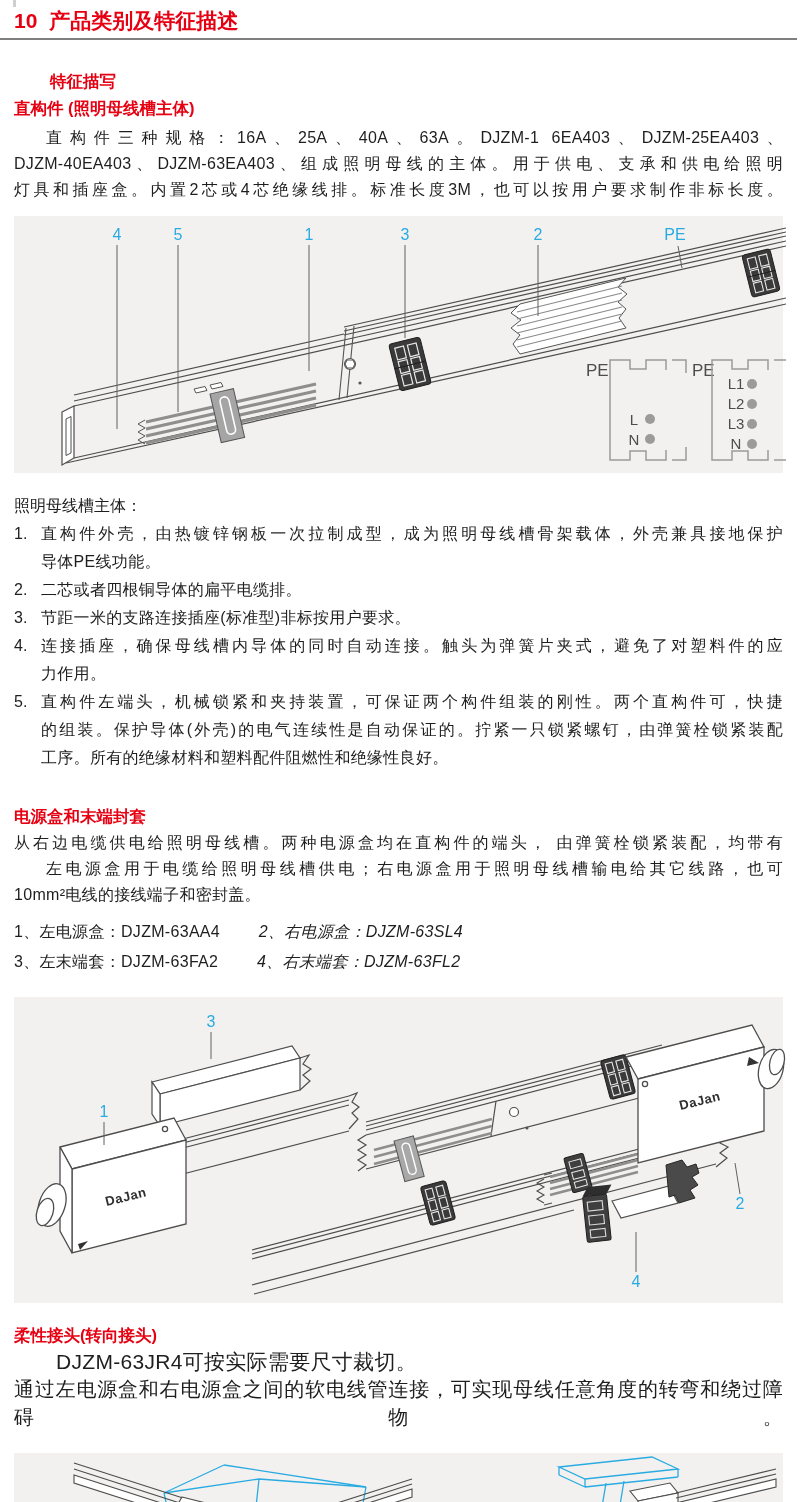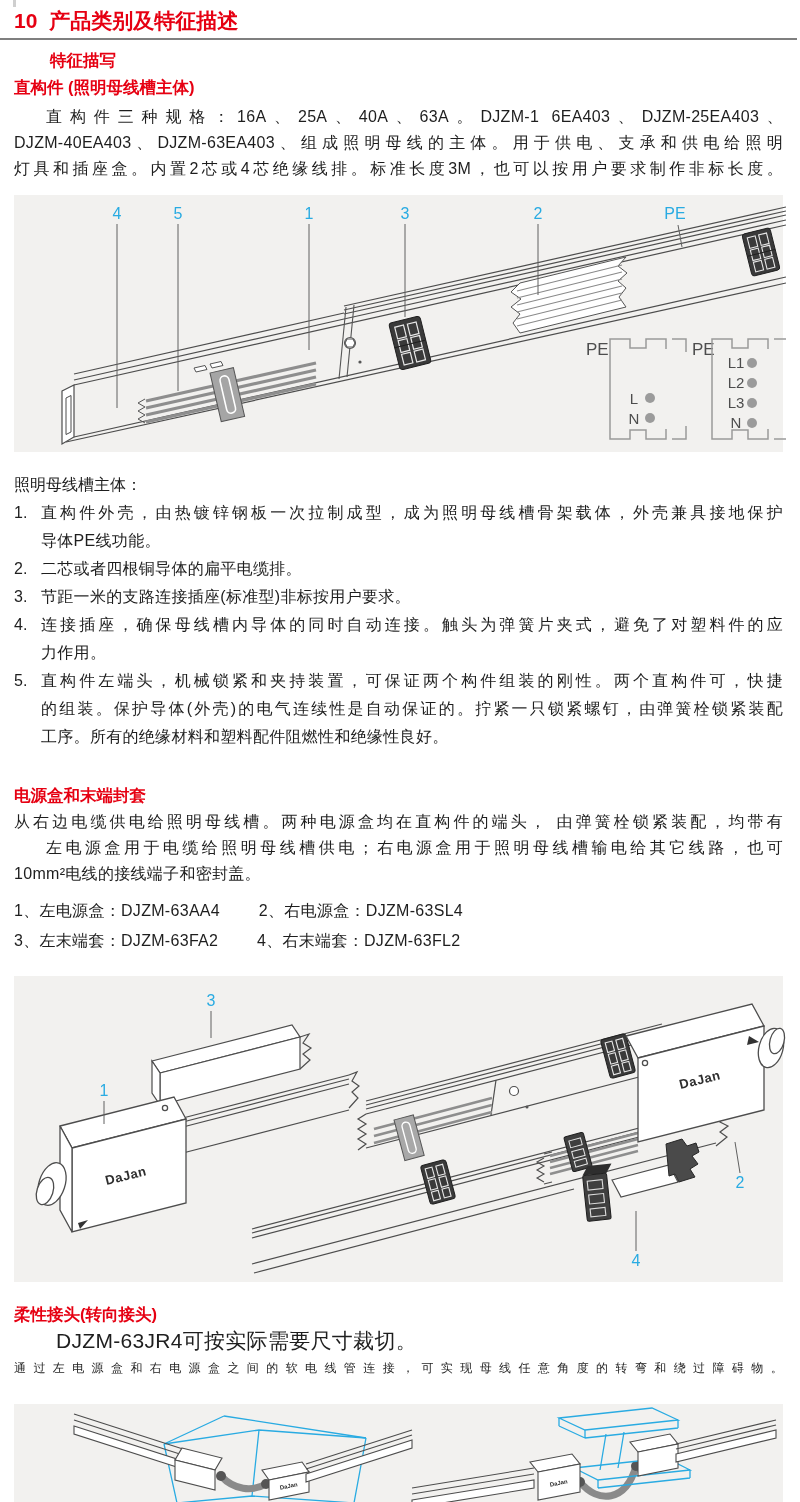--- a/index.html
+++ b/index.html
@@ -8,21 +8,21 @@
          font-family:"Liberation Sans","DejaVu Sans",sans-serif; }
   .page { position:relative; width:797px; height:1502px; }
   .crop-mark { position:absolute; left:13px; top:0; width:3px; height:7px; background:#cfcfcf; }
 
   .doc-title { padding:9px 0 5px 14px; border-bottom:2px solid #7f7f7f;
                color:#e60012; font-weight:bold; font-size:21px; line-height:24px; }
   .doc-title .num { margin-right:12px; }
 
   .content { padding:0 14px; }
   .red-h { color:#e60012; font-weight:bold; font-size:16.5px; line-height:20px; }
-  .h-feature { margin-top:10px;padding-left:36px; }
+  .h-feature { margin-top:31px;padding-left:36px; }
   .h-sub { margin-top:7px; }
 
   .tl { font-size:16px; line-height:26px; letter-spacing:.3px;
         text-align:justify; text-align-last:justify; }
   .tl.short { text-align-last:left; }
   .indent2 { text-indent:2em; }
   .para1 { margin-top:7px; }
 
   .panel { margin:0 14px; background:#f2f1ef; }
   .panel svg { display:block; }
@@ -33,25 +33,25 @@
   .list-intro { margin-top:19px; font-size:16px; line-height:28px; }
   .li { display:flex; }
   .li .num { flex:none; width:27px; font-size:16px; line-height:28px; }
   .li .body { flex:1; }
   .li .tl { line-height:28px; }
 
   .h-power { margin-top:34px; }
   .para-power { margin-top:4px; }
   .model-line { font-size:16px; line-height:30px; letter-spacing:.3px; }
   .models { margin-top:9px; }
-  .model-line .m2 { margin-left:34px; }
+  .model-line .m2 { margin-left:34px;font-style:italic; }
 
   .h-flex { margin-top:22px; }
   .flex-p1 { margin-top:4px; font-size:21px; line-height:26px; text-indent:2em; letter-spacing:.3px; }
-  .flex-p2 { font-size:12px; line-height:28px; letter-spacing:.3px;
+  .flex-p2 { font-size:20px; line-height:28px; letter-spacing:.3px;
              text-align:justify; text-align-last:justify; }
 
   text { font-family:"Liberation Sans","DejaVu Sans",sans-serif; }
   .callout { fill:#29abe2; font-size:16px; }
   .brandtext { font-size:13px; font-weight:bold; letter-spacing:.6px; fill:#2e2e2e; }
 </style>
 </head>
 <body>
 
 <div class="page">

